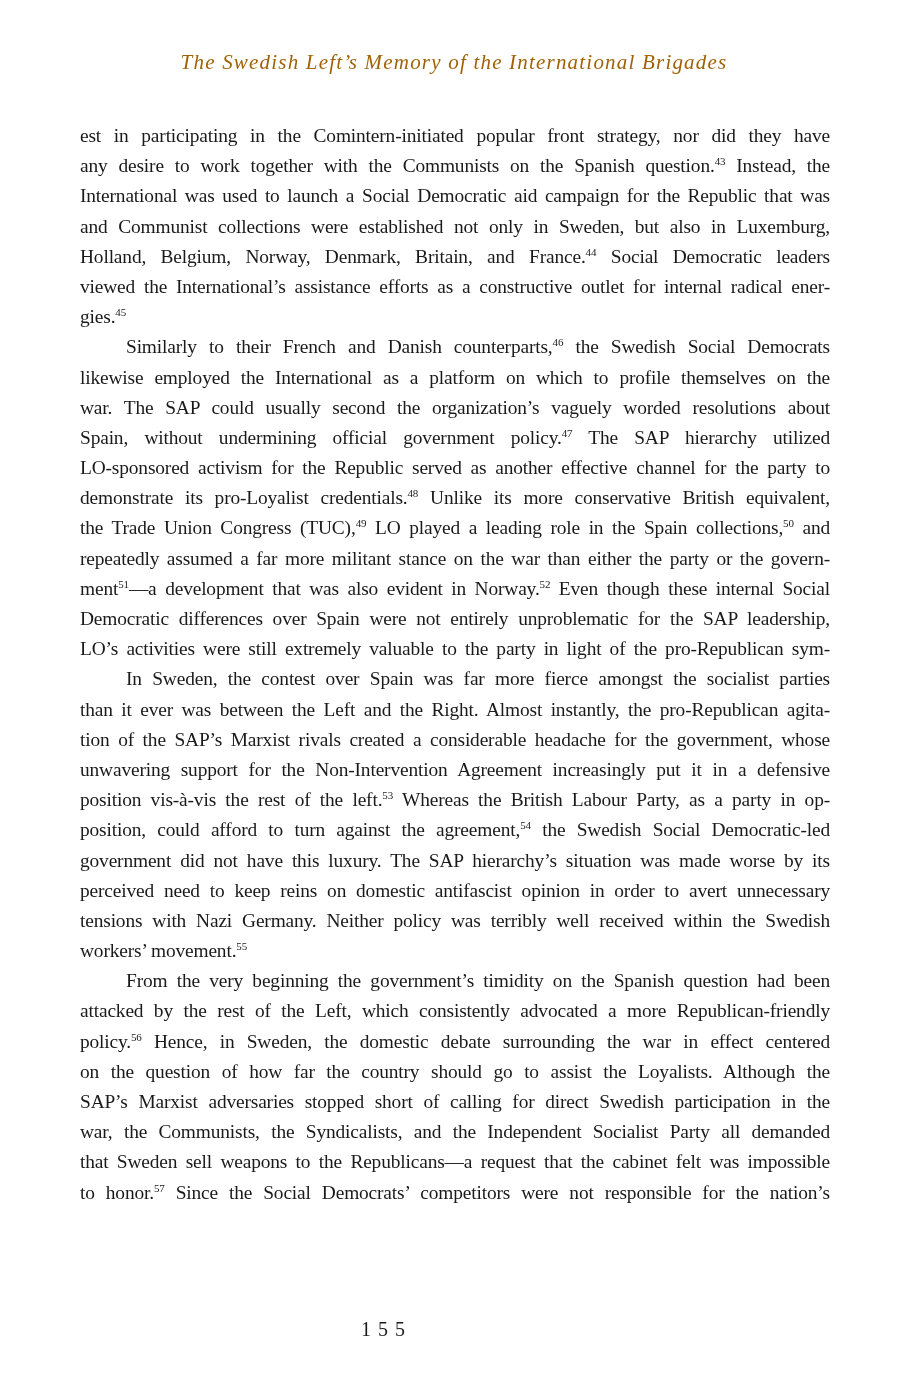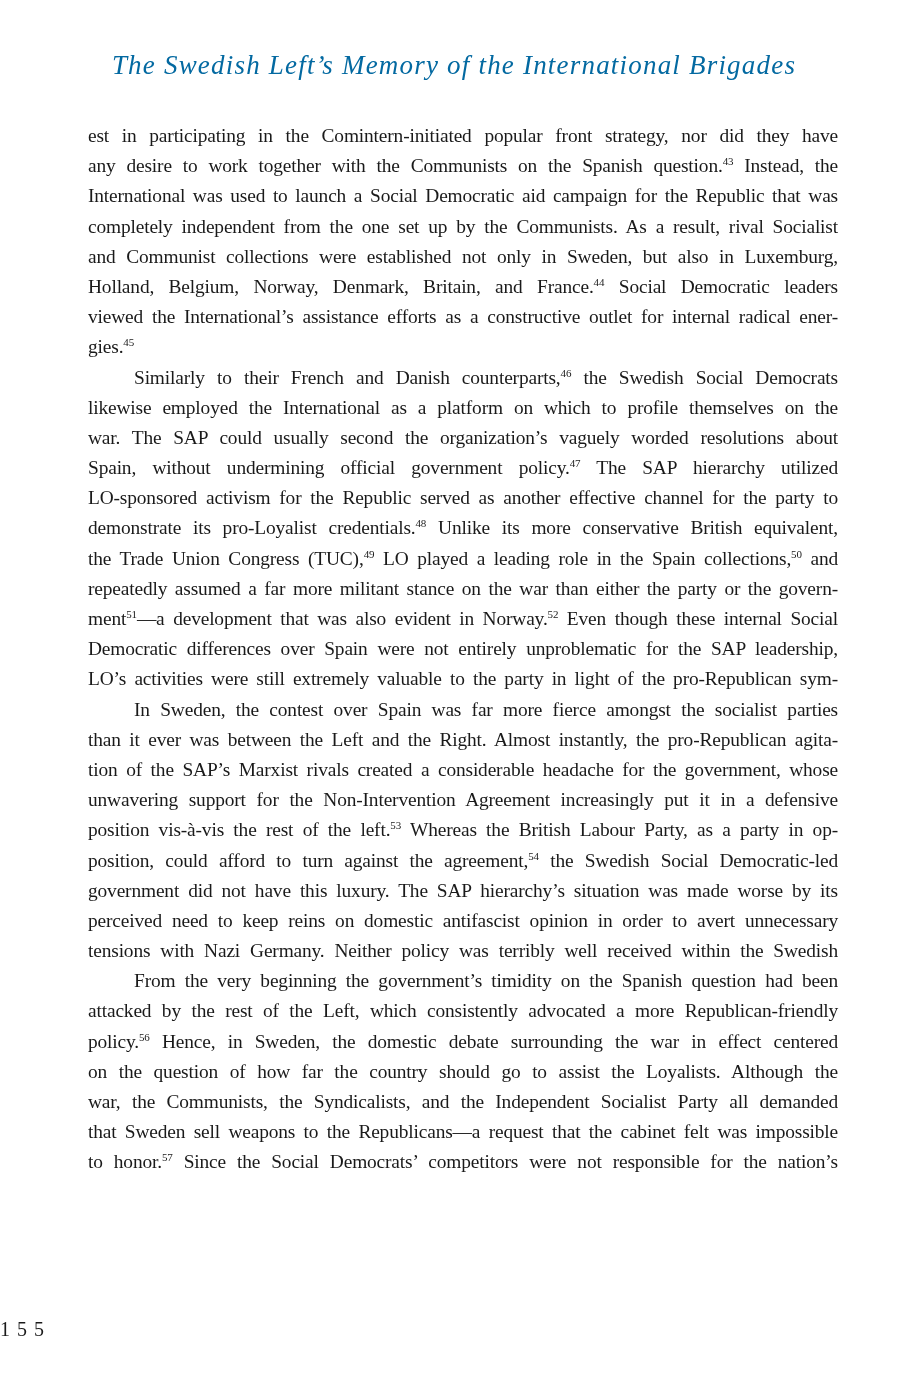--- a/index.html
+++ b/index.html
@@ -15,28 +15,28 @@
       color: #1a1a1a;
       font-family: "Liberation Serif", "DejaVu Serif", serif;
     }
     .running-head {
       position: absolute;
       top: 50px;
       left: 0;
       width: 908px;
       text-align: center;
       font-style: italic;
-      font-size: 27px;
+      font-size: 21px;
       letter-spacing: 1.2px;
-      color: #0369a1;
+      color: #a16207;
     }
     .body-text {
       position: absolute;
       top: 121px;
-      left: 88px;
+      left: 80px;
       width: 750px;
     }
     .line {
       height: 30.2px;
       line-height: 30.2px;
       font-size: 19.4px;
       white-space: nowrap;
       text-align: justify;
       text-align-last: justify;
       letter-spacing: -0.15px;
@@ -51,34 +51,34 @@
       font-size: 11px;
       line-height: 0;
       vertical-align: 7px;
     }
     em { font-style: italic; }
     .folio {
       position: absolute;
       top: 1318px;
       left: 0;
       width: 773px;
+      text-align: center;
       font-size: 20px;
       letter-spacing: 7px;
     }
   </style>
 </head>
 <body>
 
 <div class="running-head">The Swedish Left’s Memory of the International Brigades</div>
 
 <div class="body-text" id="body-text">
     <div class="line"><span>est in participating in the Comintern-initiated popular front strategy, nor did they have</span></div>
     <div class="line"><span>any desire to work together with the Communists on the Spanish question.</span><sup>43</sup><span> Instead, the</span></div>
     <div class="line"><span>International was used to launch a Social Democratic aid campaign for the Republic that was</span></div>
-    <div class="line"><span>completely independent from the one set up by the Communists. As a result, rival Socialist</span></div>
     <div class="line"><span>and Communist collections were established not only in Sweden, but also in Luxemburg,</span></div>
     <div class="line"><span>Holland, Belgium, Norway, Denmark, Britain, and France.</span><sup>44</sup><span> Social Democratic leaders</span></div>
     <div class="line"><span>viewed the International’s assistance efforts as a constructive outlet for internal radical ener-</span></div>
     <div class="line last"><span>gies.</span><sup>45</sup></div>
     <div class="line indent"><span>Similarly to their French and Danish counterparts,</span><sup>46</sup><span> the Swedish Social Democrats</span></div>
     <div class="line"><span>likewise employed the International as a platform on which to profile themselves on the</span></div>
     <div class="line"><span>war. The SAP could usually second the organization’s vaguely worded resolutions about</span></div>
     <div class="line"><span>Spain, without undermining official government policy.</span><sup>47</sup><span> The SAP hierarchy utilized</span></div>
     <div class="line"><span>LO-sponsored activism for the Republic served as another effective channel for the party to</span></div>
     <div class="line"><span>demonstrate its pro-Loyalist credentials.</span><sup>48</sup><span> Unlike its more conservative British equivalent,</span></div>
@@ -89,22 +89,24 @@
     <div class="line"><span>LO’s activities were still extremely valuable to the party in light of the pro-Republican sym-</span></div>
     <div class="line indent"><span>In Sweden, the contest over Spain was far more fierce amongst the socialist parties</span></div>
     <div class="line"><span>than it ever was between the Left and the Right. Almost instantly, the pro-Republican agita-</span></div>
     <div class="line"><span>tion of the SAP’s Marxist rivals created a considerable headache for the government, whose</span></div>
     <div class="line"><span>unwavering support for the Non-Intervention Agreement increasingly put it in a defensive</span></div>
     <div class="line"><span>position vis-à-vis the rest of the left.</span><sup>53</sup><span> Whereas the British Labour Party, as a party in op-</span></div>
     <div class="line"><span>position, could afford to turn against the agreement,</span><sup>54</sup><span> the Swedish Social Democratic-led</span></div>
     <div class="line"><span>government did not have this luxury. The SAP hierarchy’s situation was made worse by its</span></div>
     <div class="line"><span>perceived need to keep reins on domestic antifascist opinion in order to avert unnecessary</span></div>
     <div class="line"><span>tensions with Nazi Germany. Neither policy was terribly well received within the Swedish</span></div>
+    <div class="line last"><span>workers’ movement.</span><sup>55</sup></div>
     <div class="line indent"><span>From the very beginning the government’s timidity on the Spanish question had been</span></div>
     <div class="line"><span>attacked by the rest of the Left, which consistently advocated a more Republican-friendly</span></div>
     <div class="line"><span>policy.</span><sup>56</sup><span> Hence, in Sweden, the domestic debate surrounding the war in effect centered</span></div>
     <div class="line"><span>on the question of how far the country should go to assist the Loyalists. Although the</span></div>
+    <div class="line"><span>SAP’s Marxist adversaries stopped short of calling for direct Swedish participation in the</span></div>
     <div class="line"><span>war, the Communists, the Syndicalists, and the Independent Socialist Party all demanded</span></div>
     <div class="line"><span>that Sweden sell weapons to the Republicans—a request that the cabinet felt was impossible</span></div>
     <div class="line"><span>to honor.</span><sup>57</sup><span> Since the Social Democrats’ competitors were not responsible for the nation’s</span></div>
   </div>
 
 <div class="folio">155</div>
 
 </body></html>

